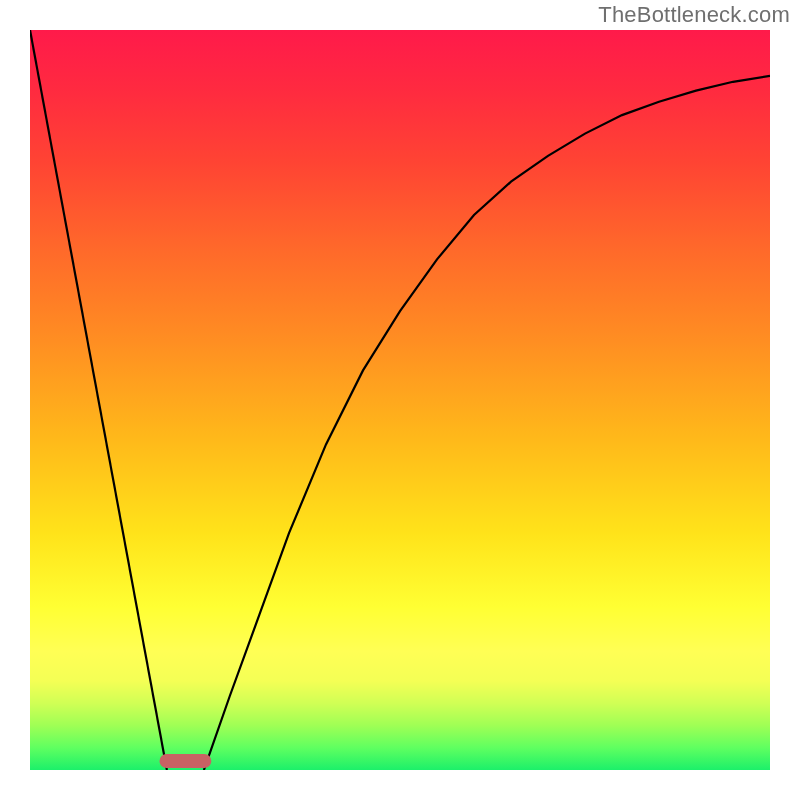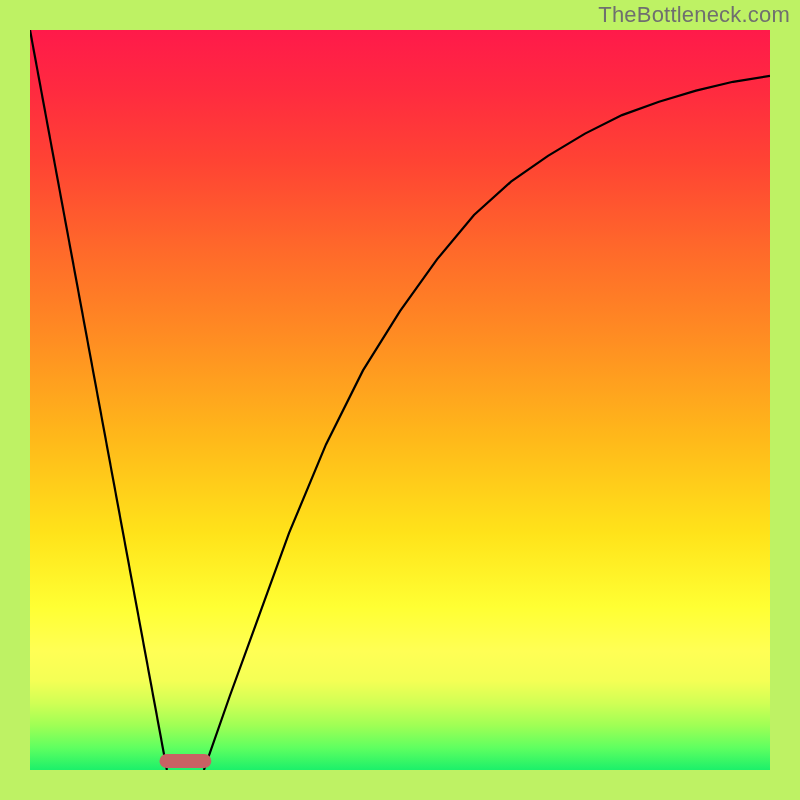--- a/index.html
+++ b/index.html
@@ -8,21 +8,21 @@
     width: 800px;
     height: 800px;
     background: #000;
     overflow: hidden;
     font-family: Arial, Helvetica, sans-serif;
   }
   .frame {
     position: relative;
     width: 800px;
     height: 800px;
-    background: #bef264;
+    background: #ffffff;
   }
   .plot {
     position: absolute;
     left: 30px;
     top: 30px;
     width: 740px;
     height: 740px;
     background: linear-gradient(
       to bottom,
       #ff1a4a 0%,

